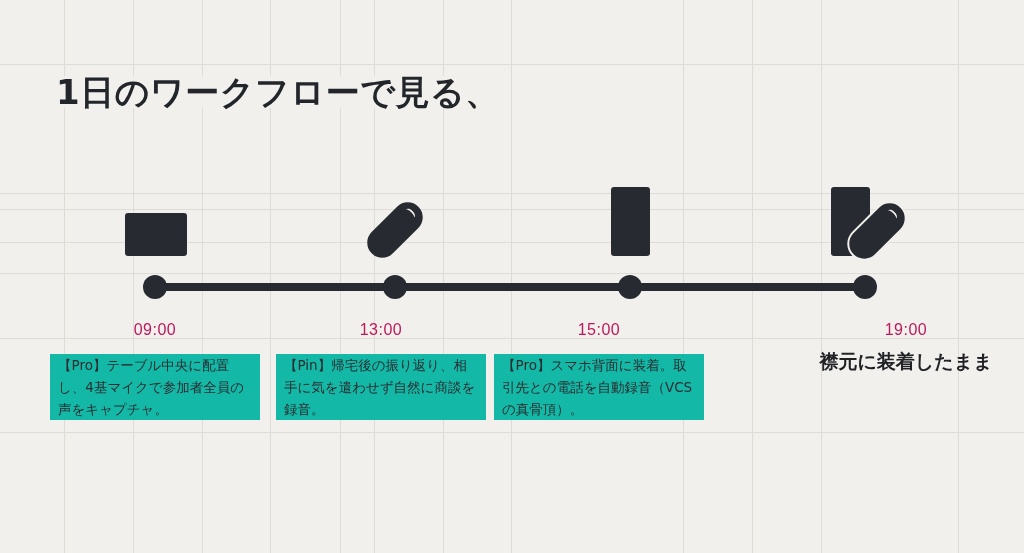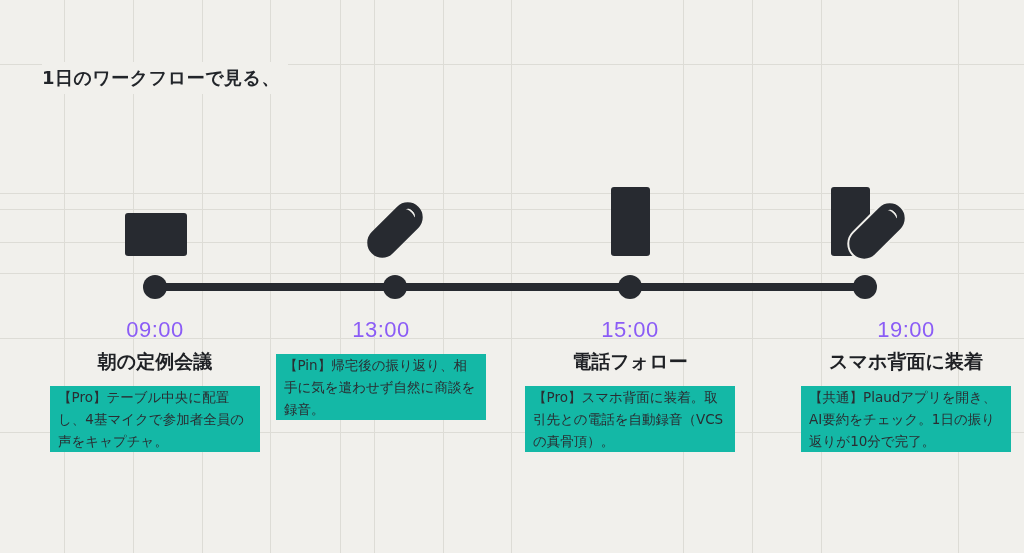--- a/index.html
+++ b/index.html
@@ -19,26 +19,26 @@
       position: absolute;
       background: #dddcd6;
     }
     .grid-v { top: 0; width: 1px; height: 553px; }
     .grid-h { left: 0; height: 1px; width: 1024px; }
 
     .title {
       position: absolute;
       left: 40px;
       top: 60px;
-      font-size: 18px;
+      font-size: 34px;
       font-weight: bold;
       line-height: 32px;
       letter-spacing: 0.5px;
       color: #22252a;
-      margin: 2px;
+      margin: 16px;
       background: #f1f0ec;
       padding-right: 8px;
     }
     .title span { display: block; }
 
     .timeline-line {
       position: absolute;
       left: 155px;
       top: 283px;
       width: 710px;
@@ -87,22 +87,22 @@
     }
 
     .event {
       position: absolute;
       top: 316px;
       width: 210px;
       text-align: center;
     }
     .event .time {
       font-family: "Liberation Sans", sans-serif;
-      font-size: 22px;
-      color: #8b5cf6;
+      font-size: 16px;
+      color: #be185d;
       line-height: 28px;
       letter-spacing: 0.5px;
     }
     .event .heading {
       font-size: 19px;
       font-weight: bold;
       line-height: 30px;
       margin-top: 2px;
       color: #1f2125;
     }
@@ -158,32 +158,29 @@
 </div>
 
 <div class="timeline-line"></div>
 <div class="dot" style="left:143px"></div>
 <div class="dot" style="left:383px"></div>
 <div class="dot" style="left:618px"></div>
 <div class="dot" style="left:853px"></div>
 
 <div class="event" style="left:50px">
   <div class="time">09:00</div>
-  <div class="heading">朝の定例会議</div>
   <div class="desc">【Pro】テーブル中央に配置し、4基マイクで参加者全員の声をキャプチャ。</div>
 </div>
 
 <div class="event" style="left:276px">
   <div class="time">13:00</div>
   <div class="desc">【Pin】帰宅後の振り返り、相手に気を遣わせず自然に商談を録音。</div>
 </div>
 
-<div class="event" style="left:525px">
+<div class="event" style="left:494px">
   <div class="time">15:00</div>
-  <div class="heading">電話フォロー</div>
   <div class="desc">【Pro】スマホ背面に装着。取引先との電話を自動録音（VCSの真骨頂）。</div>
 </div>
 
 <div class="event" style="left:801px">
   <div class="time">19:00</div>
-  <div class="heading">スマホ背面に装着</div>
-  <div class="desc">【共通】Plaudアプリを開き、AI要約をチェック。1日の振り返りが10分で完了。</div>
+  <div class="heading">襟元に装着したまま</div>
 </div>
 
 </body></html>

